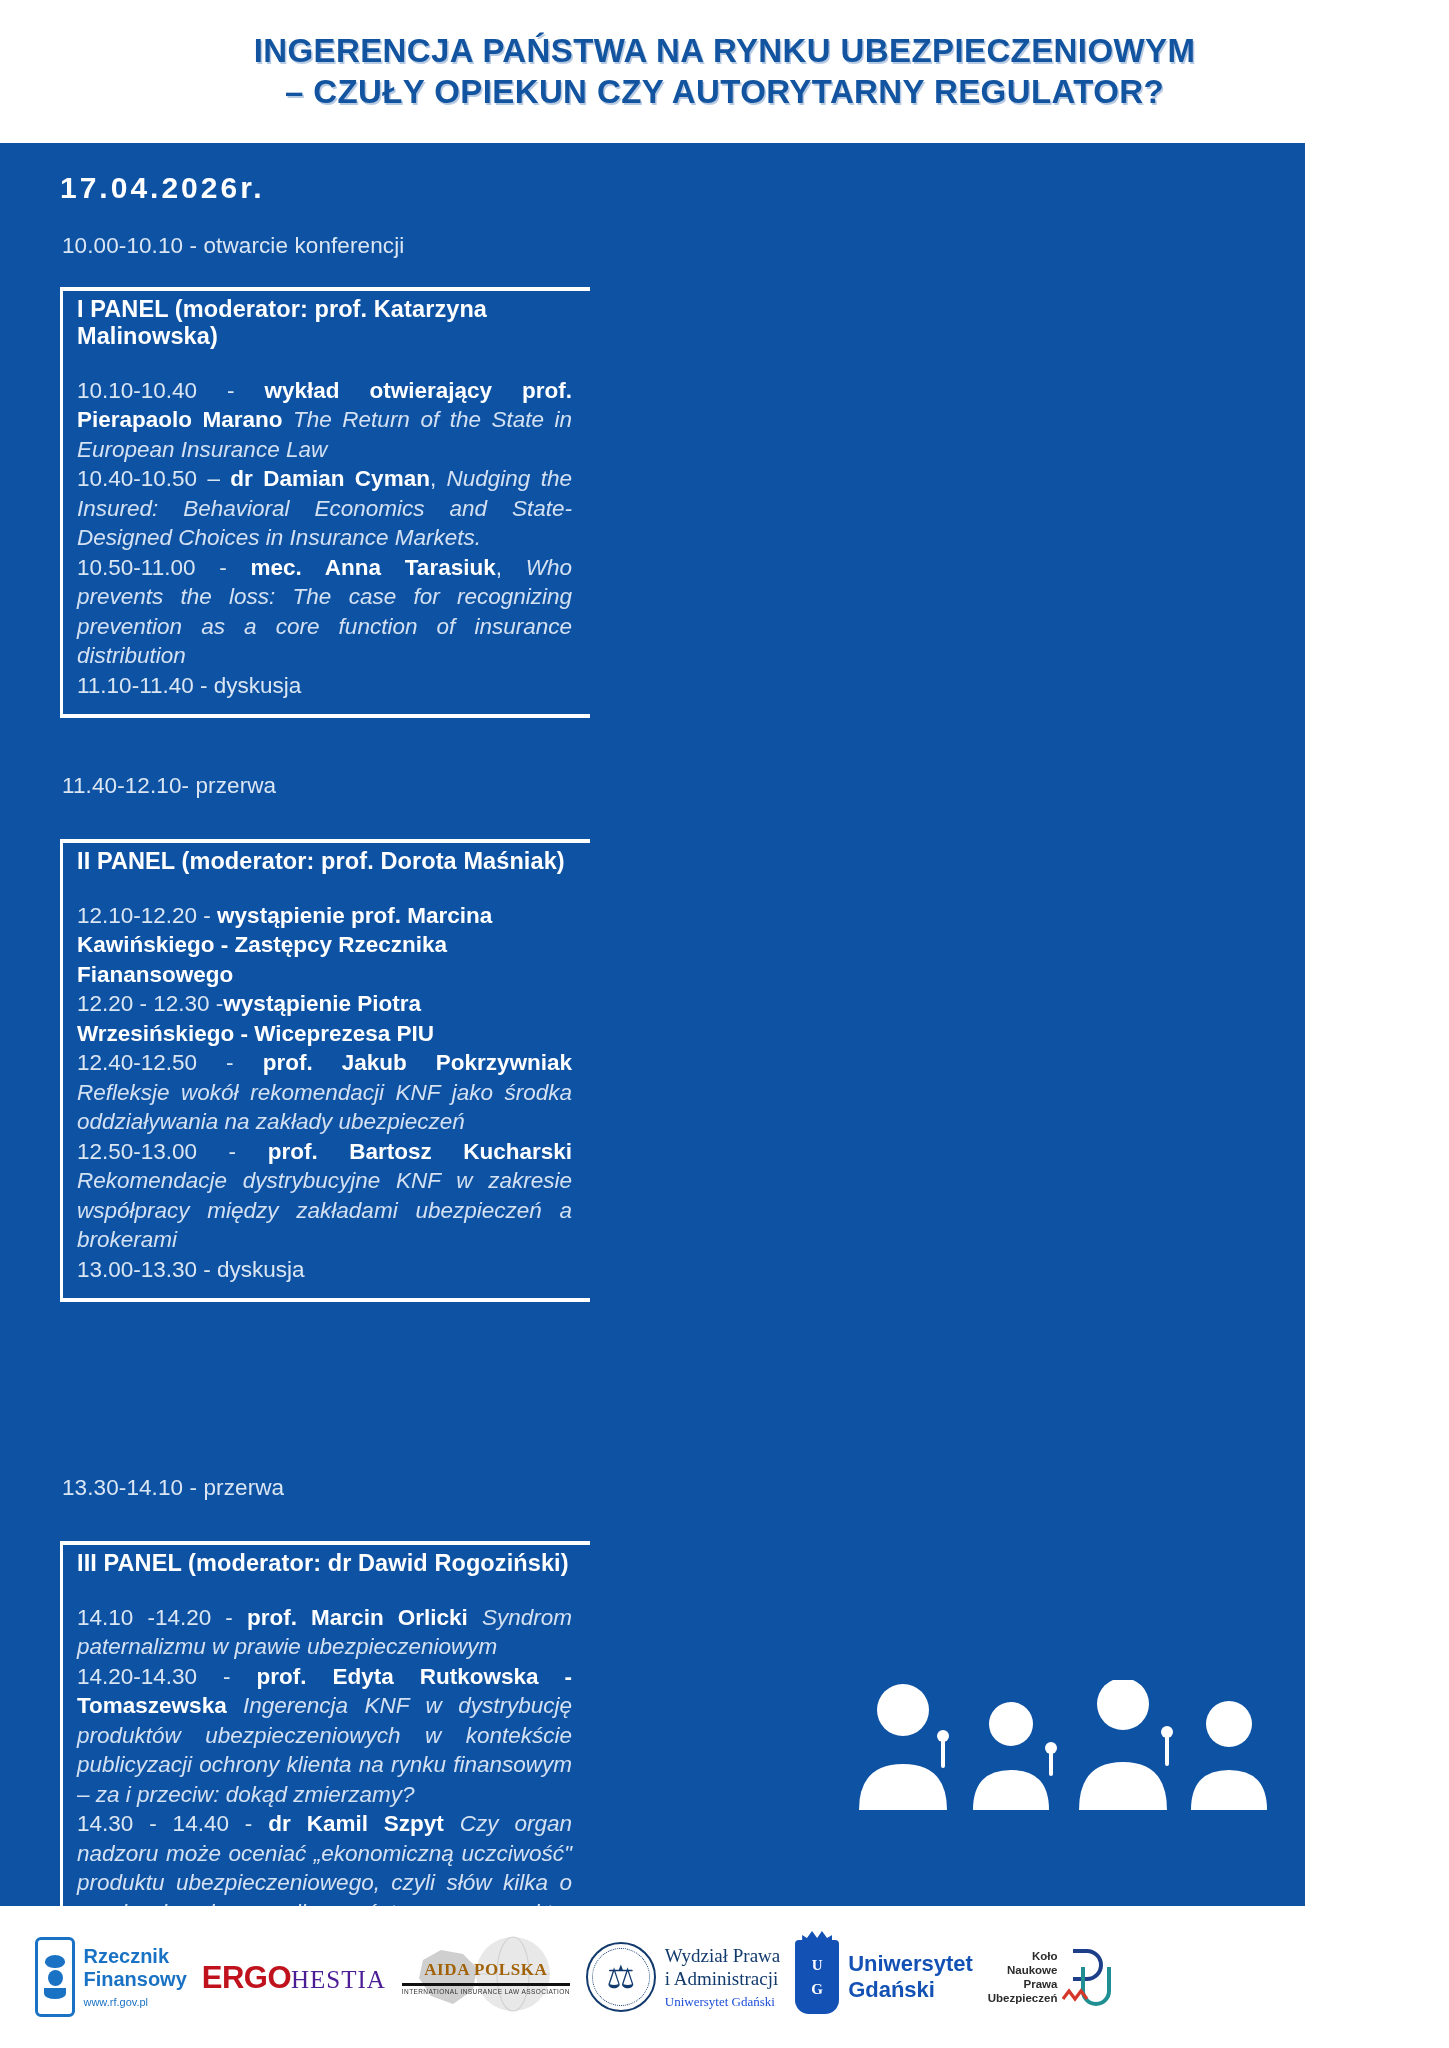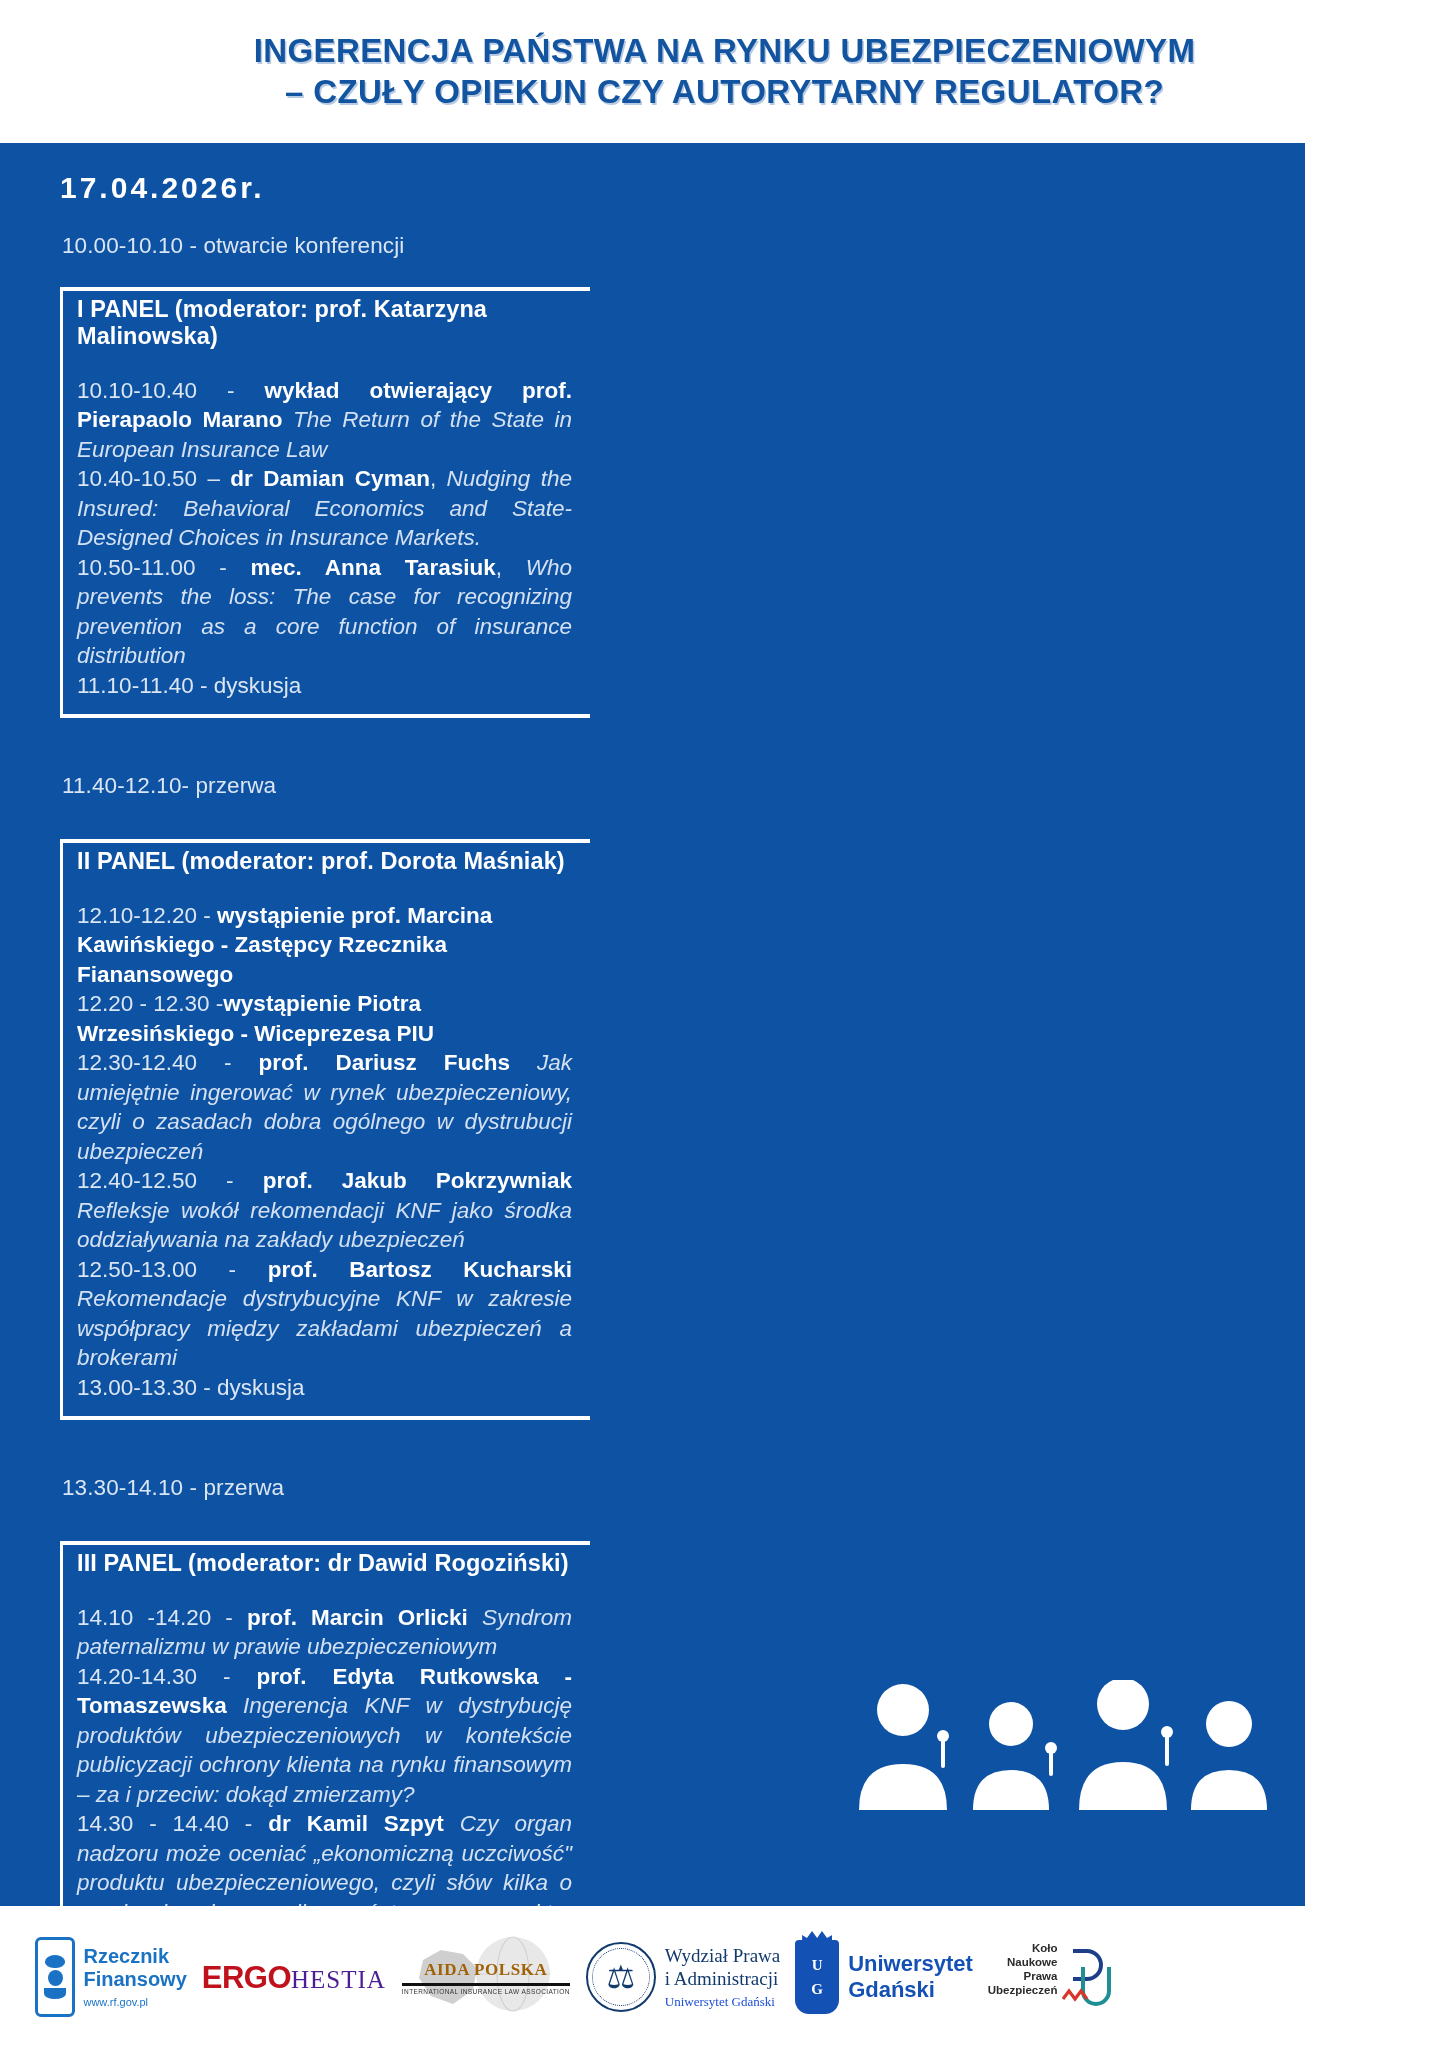--- a/index.html
+++ b/index.html
@@ -202,21 +202,21 @@
   .wpia-text .w2 { color: #123a6d; font-size: 19px; }
   .wpia-text .w3 { color: #1d4ed8; font-size: 13px; margin-top: 3px; }
 
   .logo-ug { gap: 9px; }
   .ug-mark { width: 44px; height: 74px; background: #1351b4; border-radius: 4px 4px 14px 14px; display:flex; flex-direction:column; align-items:center; justify-content:center; gap:7px; position: relative;}
   .ug-mark::before { content:""; position:absolute; top:-9px; width:30px; height:10px; background:#1351b4; clip-path: polygon(0 100%,0 40%,16% 70%,33% 0,50% 70%,66% 0,83% 70%,100% 40%,100% 100%); }
   .ug-mark .c { color: #ffffff; font-size: 15px; font-weight: bold; font-family: "Liberation Serif", serif; }
   .ug-text { line-height: 1.16; }
   .ug-text .u1, .ug-text .u2 { color: #1351b4; font-size: 22px; font-weight: bold; }
 
-  .logo-knpu { gap: 4px; align-items: flex-start; }
+  .logo-knpu { gap: 4px; align-items: center; }
   .knpu-text { text-align: right; line-height: 1.22; font-size: 11.5px; color: #2b2b2b; font-weight: bold;}
   .knpu-mark { position: relative; width: 54px; height: 72px; }
 </style>
 </head>
 <body>
 
 <div class="title-band">
   <div class="poster-title">
     <span>INGERENCJA PAŃSTWA NA RYNKU UBEZPIECZENIOWYM</span>
     <span class="l2">– CZUŁY OPIEKUN CZY AUTORYTARNY REGULATOR?</span>
@@ -243,21 +243,20 @@
     </div>
 
     <div class="plain-line" id="break-1" style="left: 62px; top: 630px;">11.40-12.10- przerwa</div>
 
     <div class="panel-box" id="panel-1" style="width: 530px; top: 700px;">
       <div class="topbar" style="width:530px;"></div>
       <div class="panel-head">II PANEL (moderator: prof. Dorota Maśniak)</div>
       <div class="panel-items" id="panel-items-1">
           <div class="p-item nojust"><span>12.10-12.20 - </span><b>wystąpienie prof. Marcina Kawińskiego - Zastępcy Rzecznika Fianansowego</b></div>
           <div class="p-item nojust"><span>12.20 - 12.30 -</span><b>wystąpienie Piotra Wrzesińskiego - Wiceprezesa PIU</b></div>
-          <div class="p-item"><span>12.30-12.40 - </span><b>prof. Dariusz Fuchs</b> <i>Jak umiejętnie ingerować w rynek ubezpieczeniowy, czyli o zasadach dobra ogólnego w dystrubucji ubezpieczeń</i></div>
           <div class="p-item"><span>12.40-12.50 - </span><b>prof. Jakub Pokrzywniak</b> <i>Refleksje wokół rekomendacji KNF jako środka oddziaływania na zakłady ubezpieczeń</i></div>
           <div class="p-item"><span>12.50-13.00 - </span><b>prof. Bartosz Kucharski</b> <i>Rekomendacje dystrybucyjne KNF w zakresie współpracy między zakładami ubezpieczeń a brokerami</i></div>
           <div class="p-item nojust"><span>13.00-13.30 - dyskusja</span></div>
         </div>
       <div class="botbar" style="width:530px;"></div>
     </div>
 
     <div class="plain-line" id="break-2" style="left: 62px; top: 1332px;">13.30-14.10 - przerwa</div>
 
     <div class="panel-box" id="panel-2" style="width: 530px; top: 1402px;">

